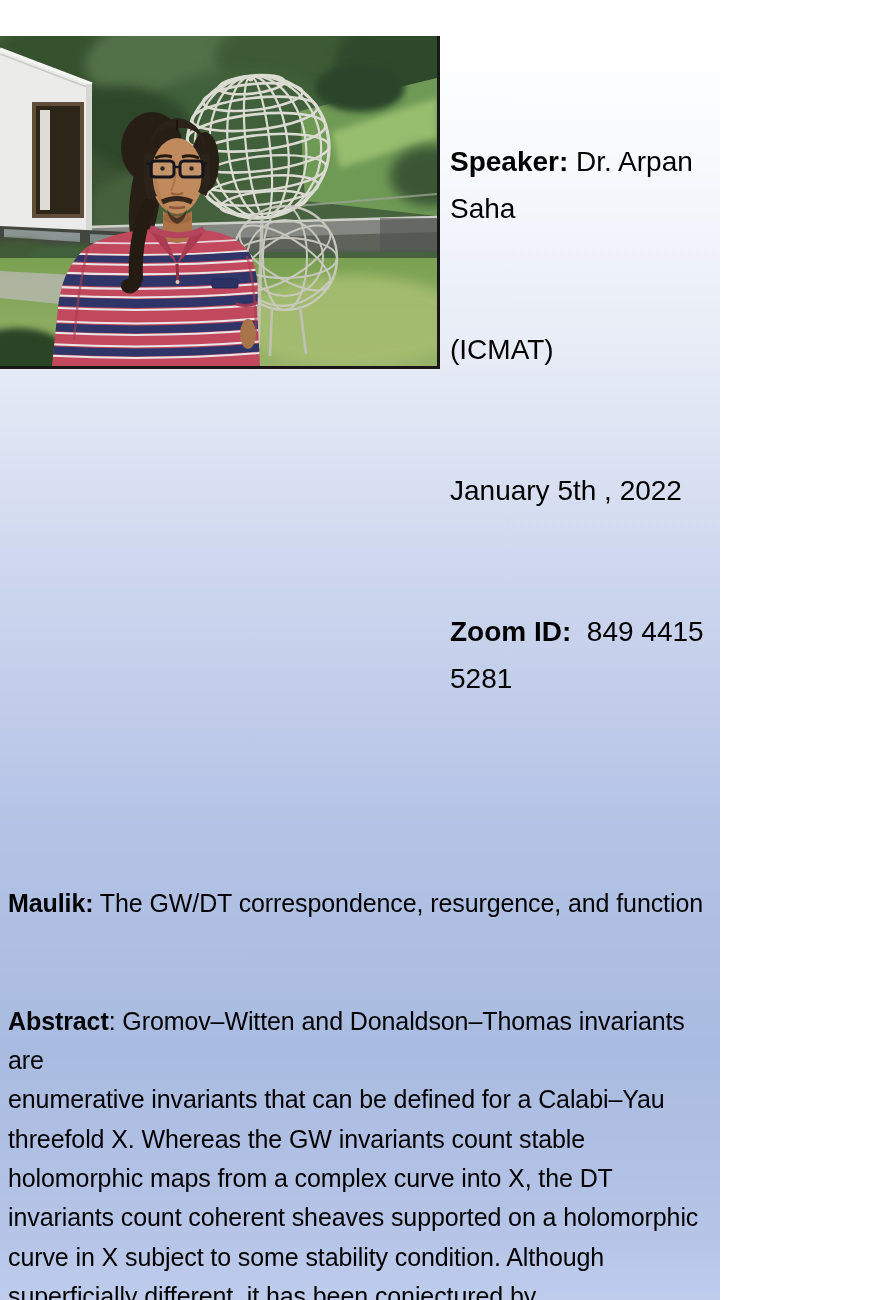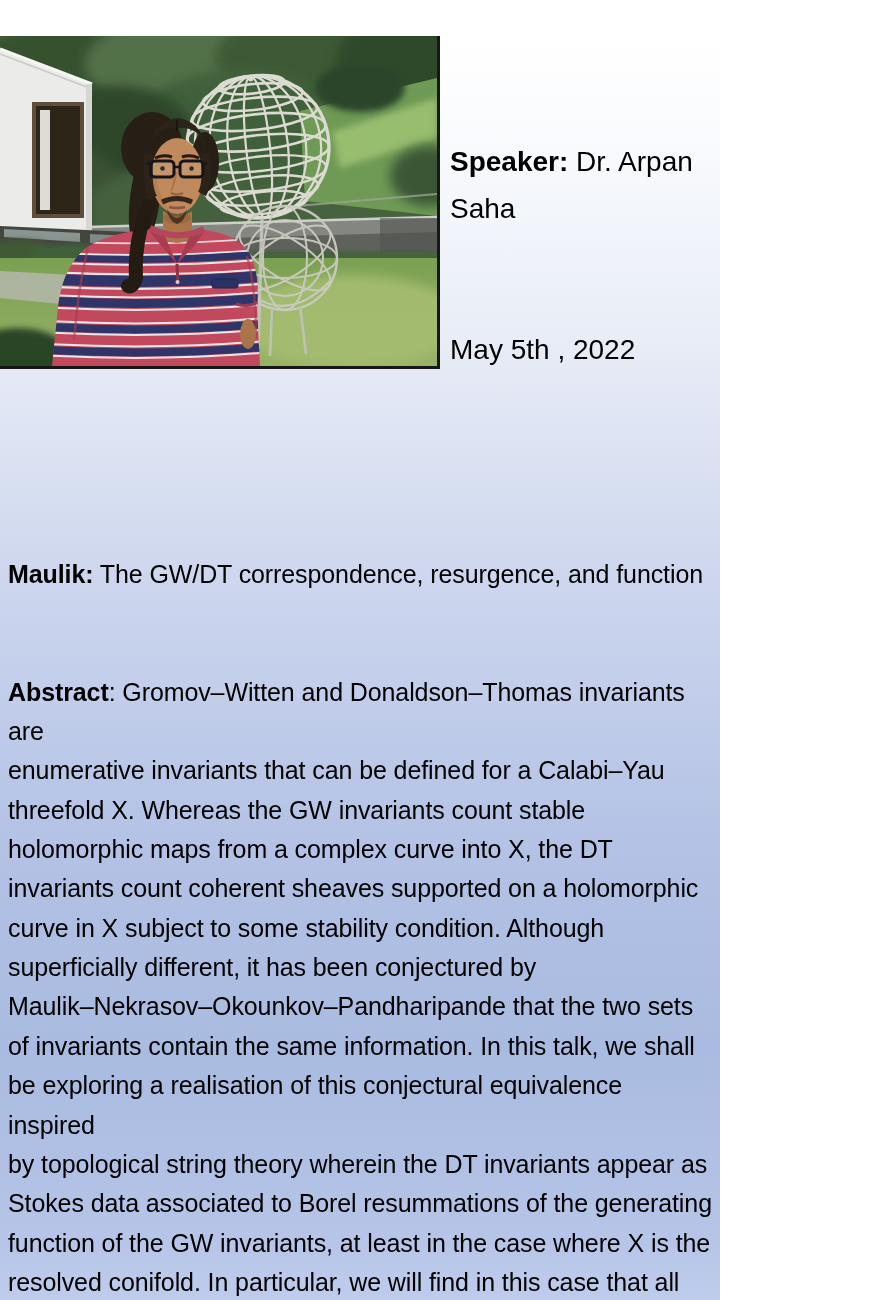--- a/index.html
+++ b/index.html
@@ -224,21 +224,23 @@
             <line x1="174" y1="131" x2="180" y2="131" stroke-width="2.5"></line>
             <line x1="151" y1="129" x2="147" y2="127" stroke-width="2.5"></line>
             <line x1="203" y1="129" x2="207" y2="127" stroke-width="2.5"></line>
           </g>
         </g>
       </svg>
     </div>
 
     <div class="info">
       <div><span class="b">Speaker:</span><span> Dr. Arpan Saha</span></div>
-      <div><span class="b"></span><span>May 5th , 2022</span></div>
+      <div><span class="b"></span><span>(ICMAT)</span></div>
+      <div><span class="b"></span><span>January 5th , 2022</span></div>
+      <div><span class="b">Zoom ID:</span><span>  849 4415 5281</span></div>
     </div>
   </div>
 
   <div class="body-text">
     <div><span class="b">Maulik:</span><span> The GW/DT correspondence, resurgence, and function</span></div>
     <div><span class="b">Abstract</span><span>: Gromov–Witten and Donaldson–Thomas invariants are
 enumerative invariants that can be defined for a Calabi–Yau
 threefold X. Whereas the GW invariants count stable
 holomorphic maps from a complex curve into X, the DT
 invariants count coherent sheaves supported on a holomorphic

